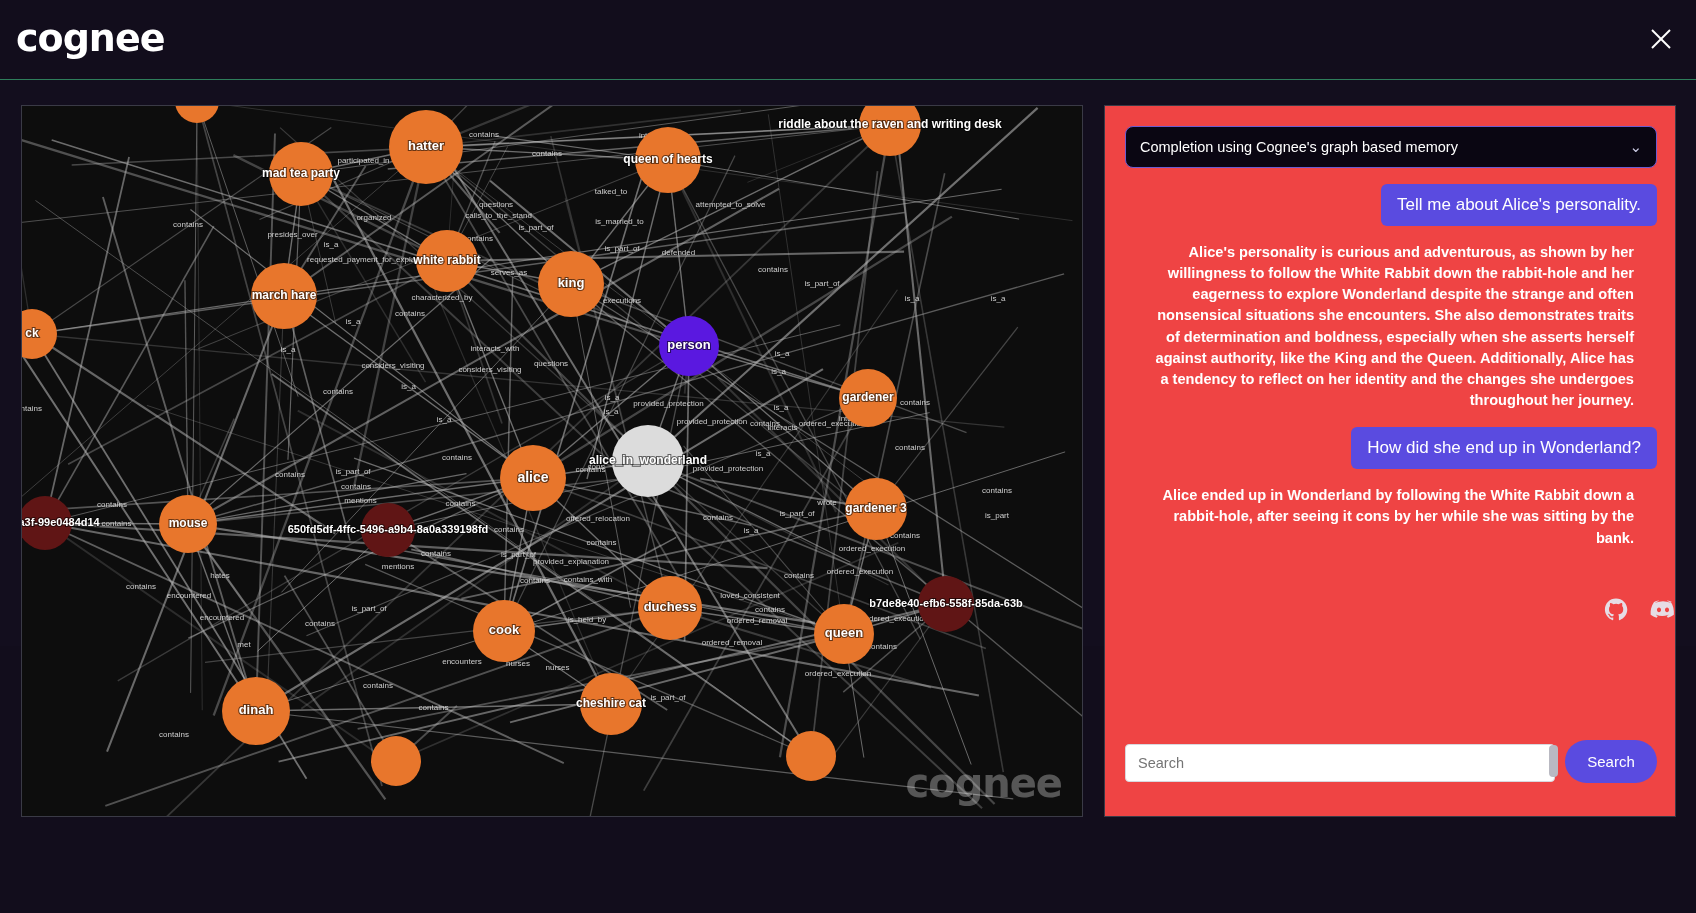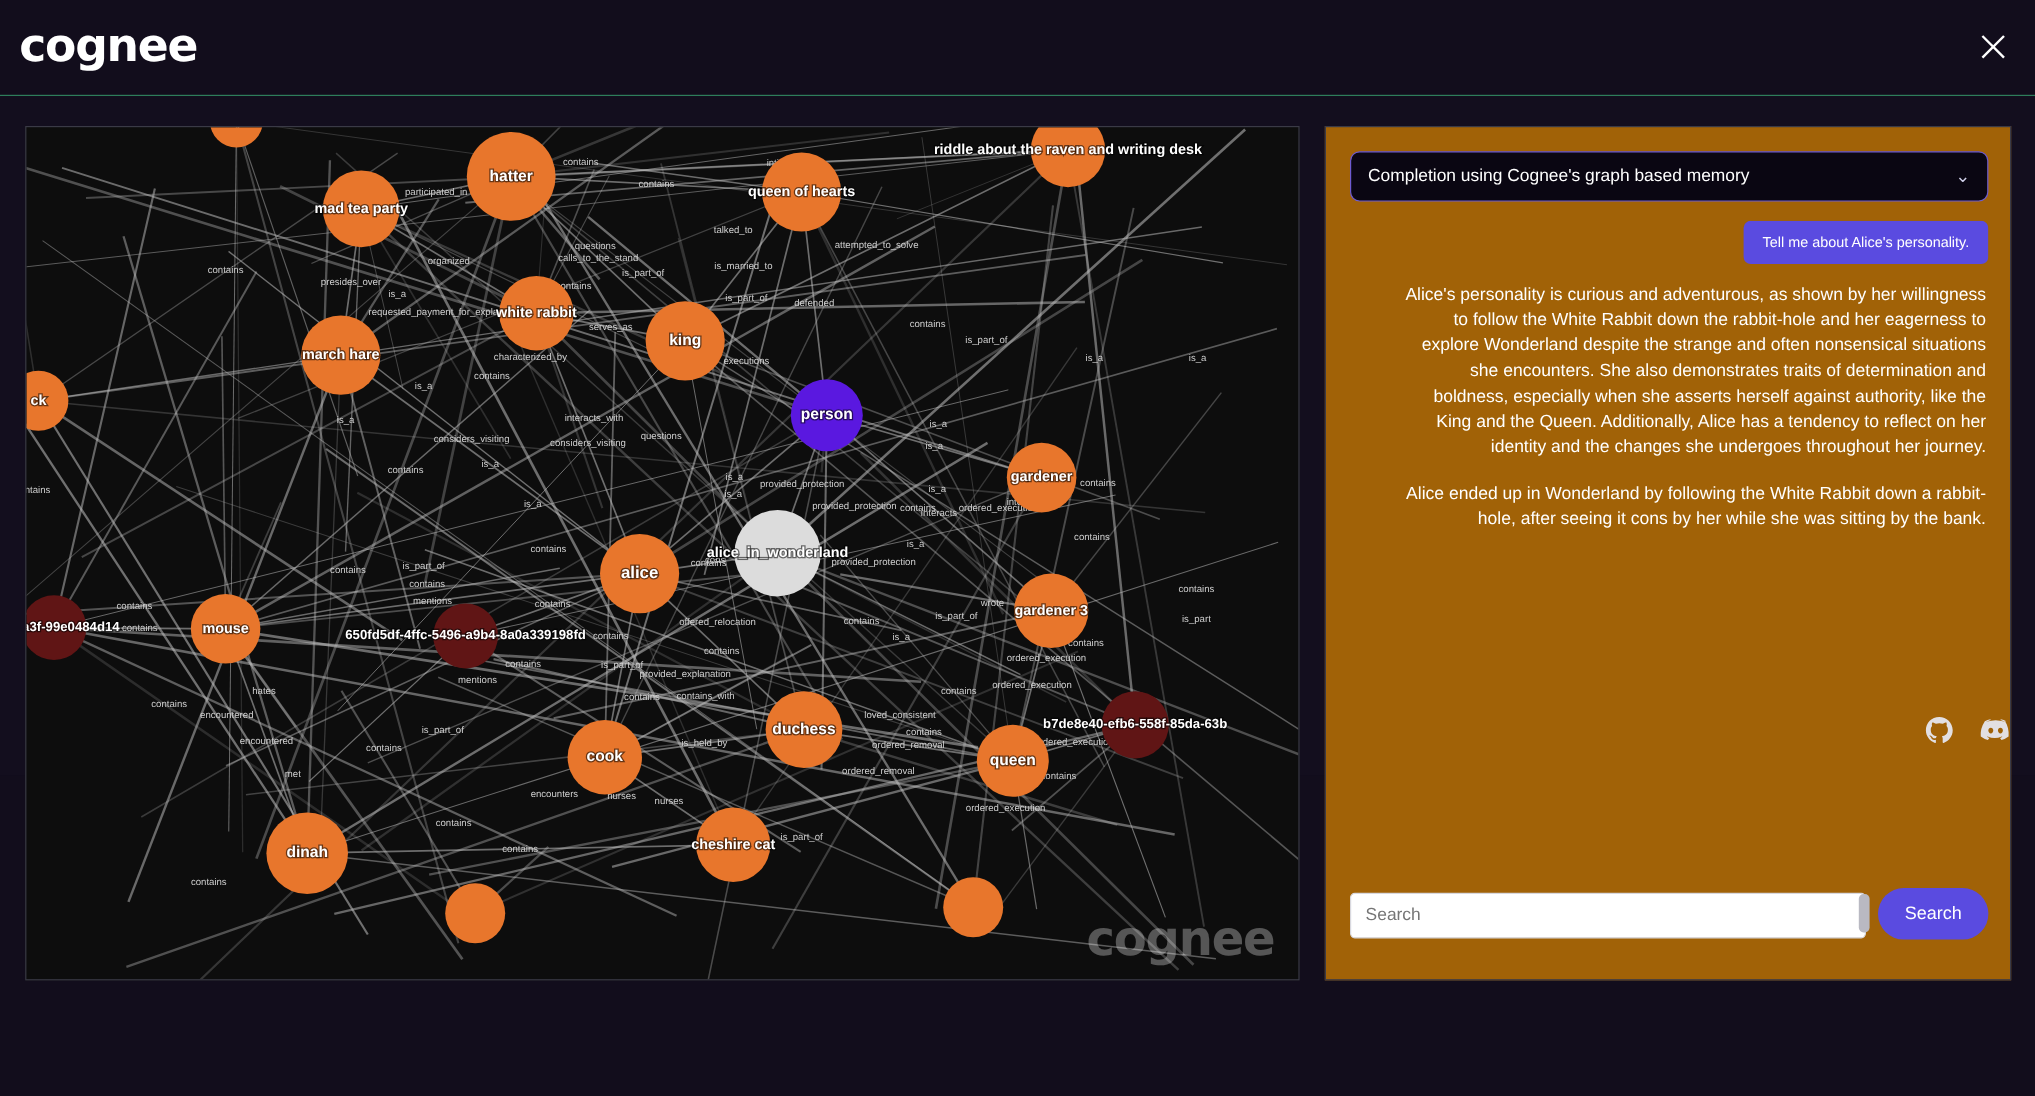--- a/index.html
+++ b/index.html
@@ -68,21 +68,21 @@
     font-size: 8px;
     text-anchor: middle;
     dominant-baseline: middle;
   }
 
   
   .chat-panel {
     position: absolute;
     left: 1104px; top: 105px;
     width: 572px; height: 712px;
-    background: #a16207;
+    background: #ef4444;
     border: 1px solid #3a3a46;
   }
   .mode-select {
     position: absolute; left: 20px; top: 20px;
     width: 532px; height: 42px;
     background: #0a0612;
     border: 1px solid #6d5bd0;
     border-radius: 8px;
     display: flex; align-items: center;
     padding: 0 14px;
@@ -98,27 +98,27 @@
   }
 
   .messages {
     position: absolute;
     left: 20px; top: 78px;
     width: 532px; height: 560px;
     overflow: hidden;
   }
   .msg { margin-bottom: 14px; display: flex; }
   .msg.user { justify-content: flex-end; }
-  .msg.assistant { justify-content: flex-end; }
+  .msg.assistant { justify-content: center; font-weight: bold; }
   .bubble-user {
     background: #5a4be0;
     color: #ffffff;
     border-radius: 6px;
     padding: 11px 16px;
-    font-size: 12px;
+    font-size: 17px;
     max-width: 100%;
     text-align: left;
   }
   .bubble-assistant {
     color: #ffffff;
     font-size: 14.6px;
     line-height: 1.45;
     text-align: right;
     max-width: 490px;
     padding: 2px 2px;
@@ -583,20 +583,23 @@
       <span class="chev">⌄</span>
     </div>
 
     <div class="messages" id="messages">
         <div class="msg user">
           <div class="bubble-user">Tell me about Alice's personality.</div>
         </div>
         <div class="msg assistant">
           <div class="bubble-assistant">Alice's personality is curious and adventurous, as shown by her willingness to follow the White Rabbit down the rabbit-hole and her eagerness to explore Wonderland despite the strange and often nonsensical situations she encounters. She also demonstrates traits of determination and boldness, especially when she asserts herself against authority, like the King and the Queen. Additionally, Alice has a tendency to reflect on her identity and the changes she undergoes throughout her journey.</div>
         </div>
+        <div class="msg user">
+          <div class="bubble-user">How did she end up in Wonderland?</div>
+        </div>
         <div class="msg assistant">
           <div class="bubble-assistant">Alice ended up in Wonderland by following the White Rabbit down a rabbit-hole, after seeing it cons by her while she was sitting by the bank.</div>
         </div>
       </div>
 
     <div class="search-row">
       <input class="search-input" type="text" placeholder="Search" style="">
       <div class="search-scroll"></div>
       <button class="search-btn">Search</button>
     </div>

